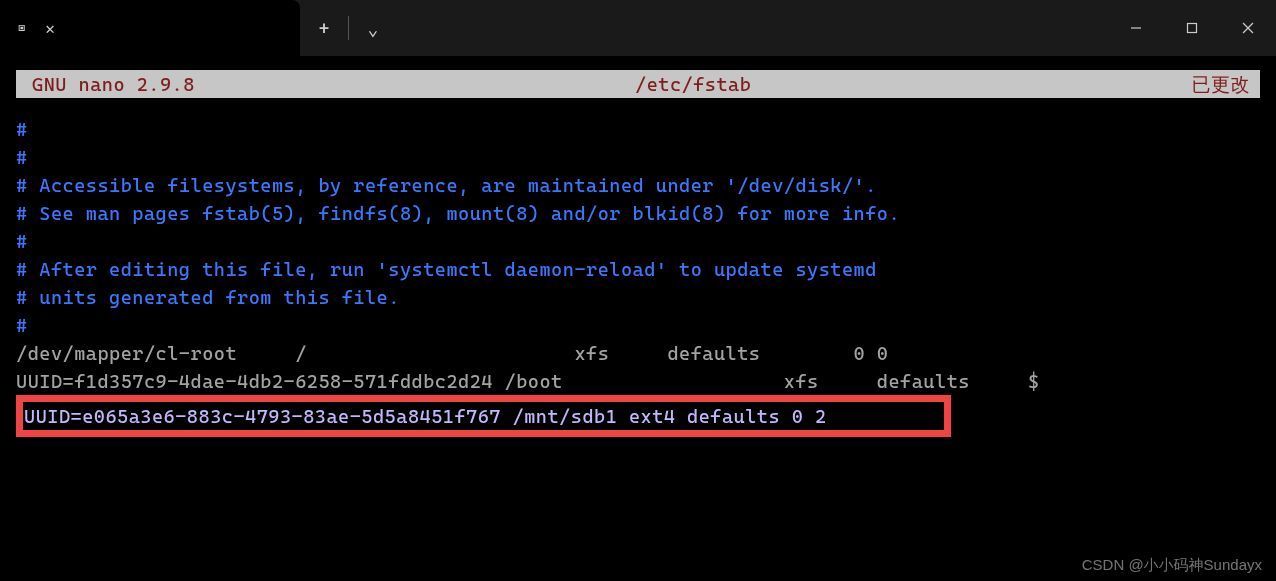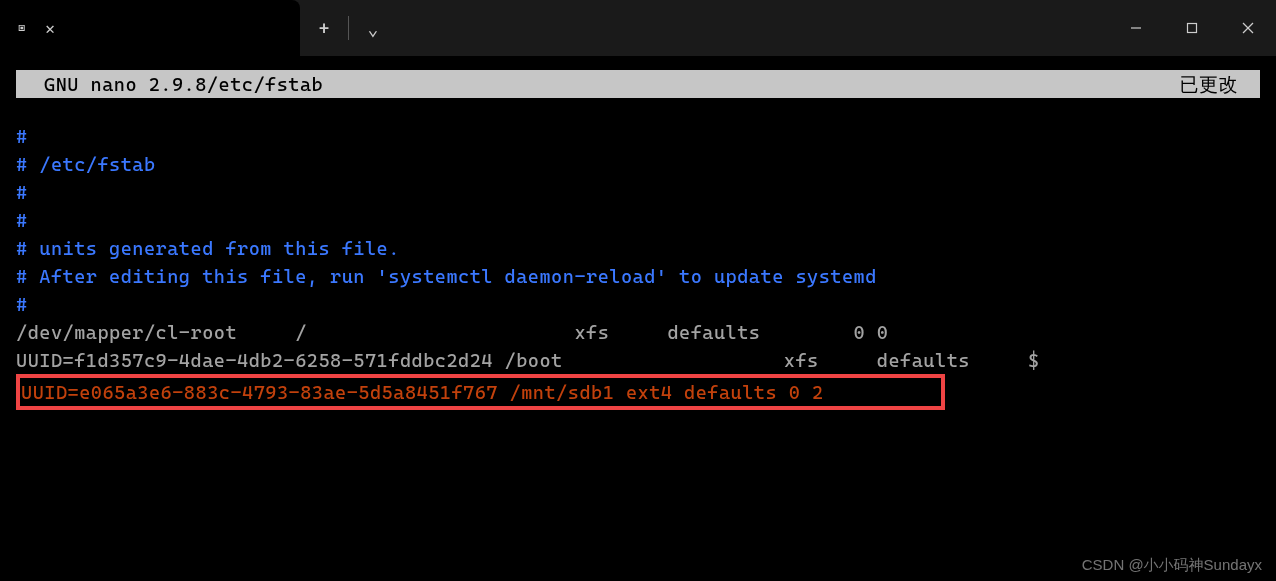--- a/index.html
+++ b/index.html
@@ -38,36 +38,36 @@
 
   .terminal {
     padding: 14px 16px 0 16px;
     font-size: 19px;
     line-height: 28px;
     color: #fff;
     letter-spacing: 0.5px;
   }
   .nano-header {
     background: #c6c6c6;
-    color: #000000;
+    color: #7f1d1d;
     display: flex;
-    padding: 0 16px;
-    margin-bottom: 24px;
+    padding: 0 4px;
+    margin-bottom: 17px;
   }
   .nano-header .h-left { flex: 0 0 auto; padding-left: 12px; }
-  .nano-header .h-center { flex: 1; }
+  .nano-header .h-center { flex: 1; text-align: center; }
   .nano-header .h-right { flex: 0 0 auto; padding-right: 6px; }
 
   .comment { color: #3b78ff; }
   .plain { color: #a3a3a3; white-space: pre; }
   .highlight-box {
     display: inline-block;
-    border: 4px solid #ef4444;
+    border: 7px solid #ef4444;
     white-space: pre;
-    color: #c2410c;
+    color: #c4b5fd;
     padding: 0 1px;
   }
   .row { white-space: pre; }
   .watermark {
     position: absolute;
     right: 14px;
     bottom: 6px;
     color: rgba(210,210,210,0.55);
     font-family: 'Segoe UI', sans-serif;
     font-size: 15px;
@@ -109,25 +109,26 @@
 
 <div class="terminal">
   <div class="nano-header">
     <span class="h-left"> GNU nano 2.9.8</span>
     <span class="h-center">/etc/fstab</span>
     <span class="h-right">已更改 </span>
   </div>
 
   <div>
     <div class="row comment">#</div>
-    <div class="row comment"># /etc/fstab</div>
     <div class="row comment">#</div>
+    <div class="row comment"># Accessible filesystems, by reference, are maintained under '/dev/disk/'.</div>
+    <div class="row comment"># See man pages fstab(5), findfs(8), mount(8) and/or blkid(8) for more info.</div>
     <div class="row comment">#</div>
+    <div class="row comment"># After editing this file, run 'systemctl daemon-reload' to update systemd</div>
     <div class="row comment"># units generated from this file.</div>
-    <div class="row comment"># After editing this file, run 'systemctl daemon-reload' to update systemd</div>
     <div class="row comment">#</div>
     <div class="row plain">/dev/mapper/cl-root     /                       xfs     defaults        0 0</div>
     <div class="row plain">UUID=f1d357c9-4dae-4db2-6258-571fddbc2d24 /boot                   xfs     defaults     $</div>
     <div class="row"><span class="highlight-box">UUID=e065a3e6-883c-4793-83ae-5d5a8451f767 /mnt/sdb1 ext4 defaults 0 2          </span></div>
   </div>
 </div>
 
 <div class="watermark">CSDN @小小码神Sundayx</div>
 
 </body></html>

